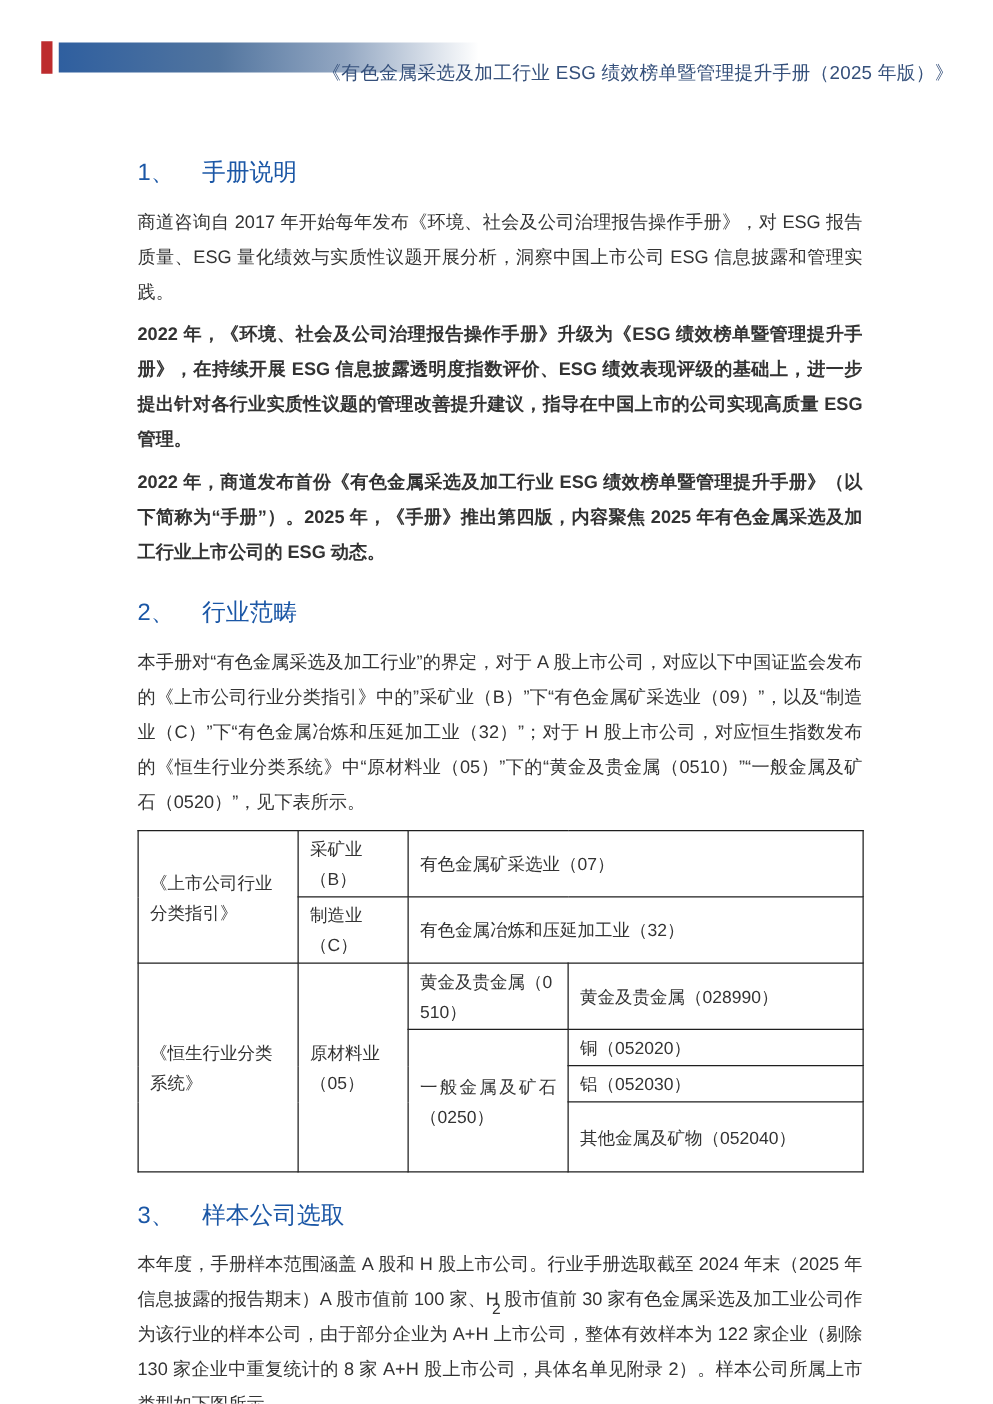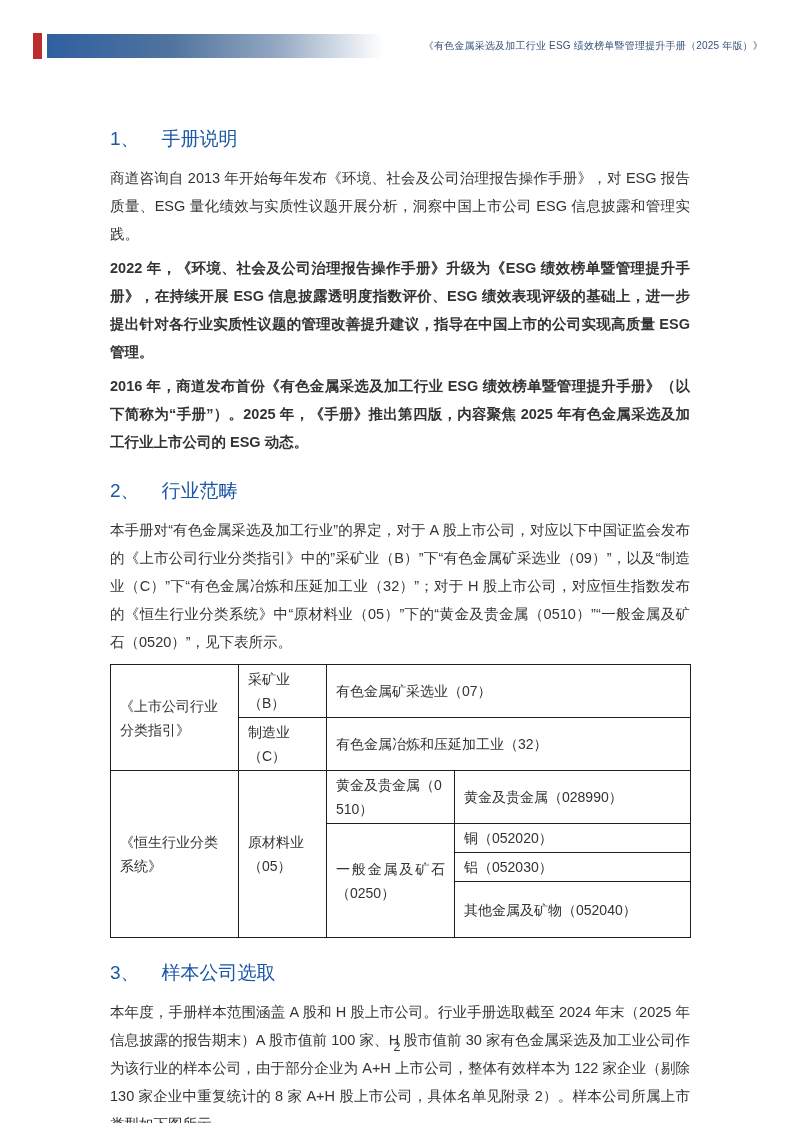--- a/index.html
+++ b/index.html
@@ -21,22 +21,22 @@
     position: absolute; left: 0; top: 0;
     width: 9px; height: 26px;
     background: #BD2C2E;
   }
   .header-gradbar {
     position: absolute; left: 14px; top: 1px;
     width: 336px; height: 24px;
     background: linear-gradient(90deg, #2F5F9F 0%, #52759F  38%, #93A7C2 68%, rgba(255,255,255,0) 100%);
   }
   .header-title {
-    position: absolute; right: 0; top: 6px;
-    font-size: 10px;
+    position: absolute; right: 0; top: 16px;
+    font-size: 15px;
     letter-spacing: 0.2px;
     color: #35507B;
     white-space: nowrap;
   }
 
   
   .content {
     position: absolute;
     left: 110px;
     width: 580px;
@@ -114,23 +114,23 @@
     <div class="header-gradbar"></div>
     <div class="header-title">《有色金属采选及加工行业 ESG 绩效榜单暨管理提升手册（2025 年版）》</div>
   </div>
 
   <div class="content">
 
 
     <div class="sec-heading">
       <span class="sec-num">1、</span><span class="sec-title">手册说明</span>
     </div>
-    <p class="para">商道咨询自 2013 年开始每年发布《环境、社会及公司治理报告操作手册》，对 ESG 报告质量、ESG 量化绩效与实质性议题开展分析，洞察中国上市公司 ESG 信息披露和管理实践。</p>
+    <p class="para">商道咨询自 2017 年开始每年发布《环境、社会及公司治理报告操作手册》，对 ESG 报告质量、ESG 量化绩效与实质性议题开展分析，洞察中国上市公司 ESG 信息披露和管理实践。</p>
     <p class="para">2022 年，《环境、社会及公司治理报告操作手册》升级为《ESG 绩效榜单暨管理提升手册》，在持续开展 ESG 信息披露透明度指数评价、ESG 绩效表现评级的基础上，进一步提出针对各行业实质性议题的管理改善提升建议，指导在中国上市的公司实现高质量 ESG 管理。</p>
-    <p class="para">2016 年，商道发布首份《有色金属采选及加工行业 ESG 绩效榜单暨管理提升手册》（以下简称为“手册”）。2025 年，《手册》推出第四版，内容聚焦 2025 年有色金属采选及加工行业上市公司的 ESG 动态。</p>
+    <p class="para">2022 年，商道发布首份《有色金属采选及加工行业 ESG 绩效榜单暨管理提升手册》（以下简称为“手册”）。2025 年，《手册》推出第四版，内容聚焦 2025 年有色金属采选及加工行业上市公司的 ESG 动态。</p>
 
     <div class="sec-heading">
       <span class="sec-num">2、</span><span class="sec-title">行业范畴</span>
     </div>
     <p class="para">本手册对“有色金属采选及加工行业”的界定，对于 A 股上市公司，对应以下中国证监会发布的《上市公司行业分类指引》中的”采矿业（B）”下“有色金属矿采选业（09）”，以及“制造业（C）”下“有色金属冶炼和压延加工业（32）”；对于 H 股上市公司，对应恒生指数发布的《恒生行业分类系统》中“原材料业（05）”下的“黄金及贵金属（0510）”“一般金属及矿石（0520）”，见下表所示。</p>
 
     <table class="industry-table">
       <colgroup>
         <col style="width:128px">
         <col style="width:88px">

